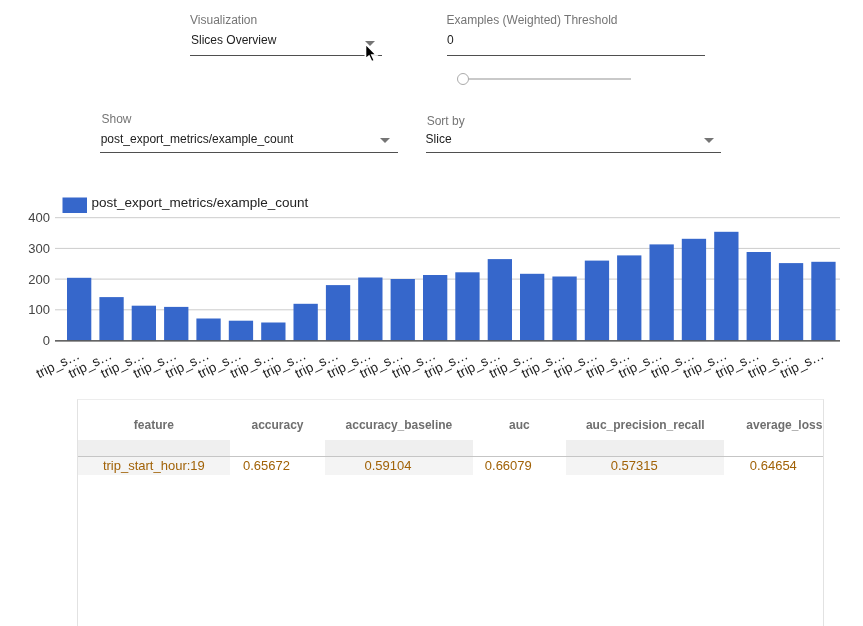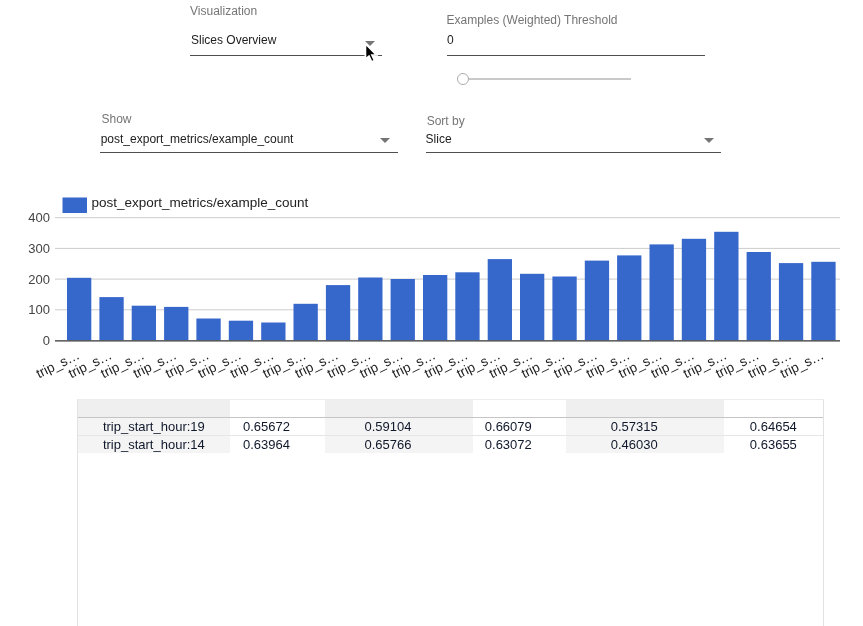--- a/index.html
+++ b/index.html
@@ -12,29 +12,29 @@
 
 .tblwrap { left:77px; top:399px; width:746.5px; height:227px; overflow:hidden;
   border-top:1px solid #ededed; border-left:1px solid #e2e2e2; border-right:1px solid #e2e2e2; }
 table { border-collapse:collapse; table-layout:fixed; width:766.3px; }
 col.c1 { width:151.5px; } col.c2 { width:95.5px; } col.c3 { width:147px; }
 col.c4 { width:93.5px; } col.c5 { width:158.1px; } col.c6 { width:119.7px; }
 th { height:39.5px; font-size:12px; font-weight:bold; color:#6f6f6f; text-align:center; vertical-align:middle; padding-top:11px; }
 tr.filter td { height:17px; }
 tr.filter { border-bottom:1px solid #c5c5c5; }
 td.fs, td.s { background:#efefef; }
-tbody td { height:18px; font-size:13px; color:#0f172a; vertical-align:middle; }
+tbody td { height:18px; font-size:13px; color:#a16207; vertical-align:middle; }
 tbody tr + tr td { border-top:1px solid #e6e6e6; }
 td.fc { text-align:center; background:#f4f4f4; }
 td.num { text-align:center; padding-right:22px; }
 td.num.s { background:#f4f4f4; }
 </style></head>
 <body>
 
-<div class="abs lbl" style="left:190px;top:4px;">Visualization</div>
+<div class="abs lbl" style="left:190px;top:13px;">Visualization</div>
 <div class="abs val" style="left:191px;top:33px;">Slices Overview</div>
 <div class="abs uline" style="left:190px;top:55px;width:192px;"></div>
 <div class="abs caret" style="left:364.8px;top:40.9px;"></div>
 
 <div class="abs lbl" style="left:446.5px;top:13px;">Examples (Weighted) Threshold</div>
 <div class="abs val" style="left:447px;top:33px;">0</div>
 <div class="abs uline" style="left:446.5px;top:55px;width:258px;"></div>
 
 <div class="abs" style="left:464px;top:77.7px;width:167px;height:2px;background:#c9c9c9;"></div>
 <div class="abs" style="left:457.2px;top:72.6px;width:12px;height:12px;border:1.8px solid #ababab;border-radius:50%;background:#fff;"></div>
@@ -116,45 +116,45 @@
 <table>
 <colgroup>
         <col class="c1">
         <col class="c2">
         <col class="c3">
         <col class="c4">
         <col class="c5">
         <col class="c6">
       </colgroup>
 <thead>
+<tr>
+          <th>feature</th>
+          <th>accuracy</th>
+          <th>accuracy_baseline</th>
+          <th>auc</th>
+          <th>auc_precision_recall</th>
+          <th>average_loss</th>
+        </tr>
 <tr class="filter">
           <td class="fs"></td>
           <td></td>
           <td class="s"></td>
           <td></td>
           <td class="s"></td>
           <td></td>
         </tr>
 </thead>
 <tbody>
 <tr>
           <td class="fc">trip_start_hour:19</td>
           <td class="num">0.65672</td>
           <td class="num s">0.59104</td>
           <td class="num">0.66079</td>
           <td class="num s">0.57315</td>
           <td class="num">0.64654</td>
         </tr>
-<tr>
-          <td class="fc">trip_start_hour:14</td>
-          <td class="num">0.63964</td>
-          <td class="num s">0.65766</td>
-          <td class="num">0.63072</td>
-          <td class="num s">0.46030</td>
-          <td class="num">0.63655</td>
-        </tr>
 </tbody>
 </table>
 </div>
 
 <svg class="abs" style="left:361px;top:41px;" width="20" height="24" viewBox="0 0 20 24" xmlns="http://www.w3.org/2000/svg">
 <polygon points="4.4,2.6 4.4,18.2 8.0,15.1 10.6,20.9 13.6,19.6 11.0,14.0 15.4,13.9" fill="#000" stroke="#fff" stroke-width="1.8" stroke-linejoin="miter"></polygon>
 </svg>
 
 </body></html>

